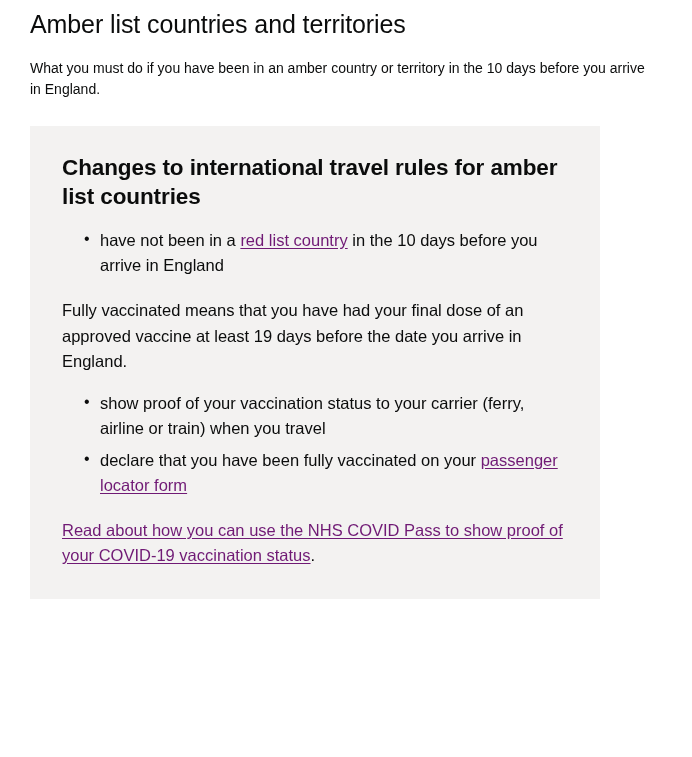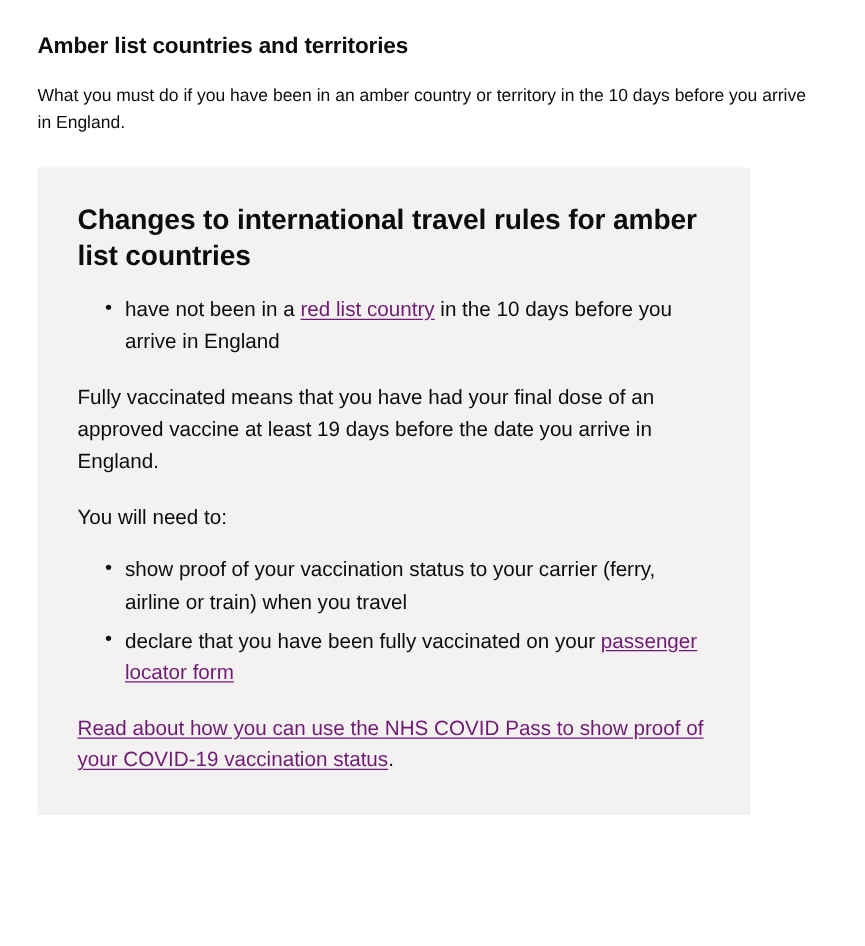--- a/index.html
+++ b/index.html
@@ -14,24 +14,24 @@
     color: #0b0c0c;
     -webkit-font-smoothing: antialiased;
     overflow: hidden;
   }
   .page {
     width: 692px;
     box-sizing: border-box;
     padding: 0 30px;
   }
   h1.page-title {
-    font-size: 18px;
+    font-size: 25px;
     line-height: 1.15;
-    font-weight: bold;
-    margin: 26px 0 0 0;
+    font-weight: normal;
+    margin: 10px 0 0 0;
     letter-spacing: -0.1px;
   }
   p.intro {
     font-size: 14px;
     line-height: 1.52;
     margin: 19px 0 0 0;
     max-width: 620px;
   }
   .callout {
     margin: 26px 0 0 0;
@@ -104,21 +104,20 @@
 
 
     <ul>
       <li>
         <span>have not been in a </span><a href="#">red list country</a><span> in the 10 days before you arrive in England</span>
       </li>
     </ul>
 
     <p>Fully vaccinated means that you have had your final dose of an approved vaccine at least 19 days before the date you arrive in England.</p>
 
-    <p>You will need to:</p>
 
     <ul>
       <li>
         <span>show proof of your vaccination status to your carrier (ferry, airline or train) when you travel</span>
       </li>
       <li>
         <span>declare that you have been fully vaccinated on your </span><a href="#">passenger locator form</a>
       </li>
     </ul>
 

